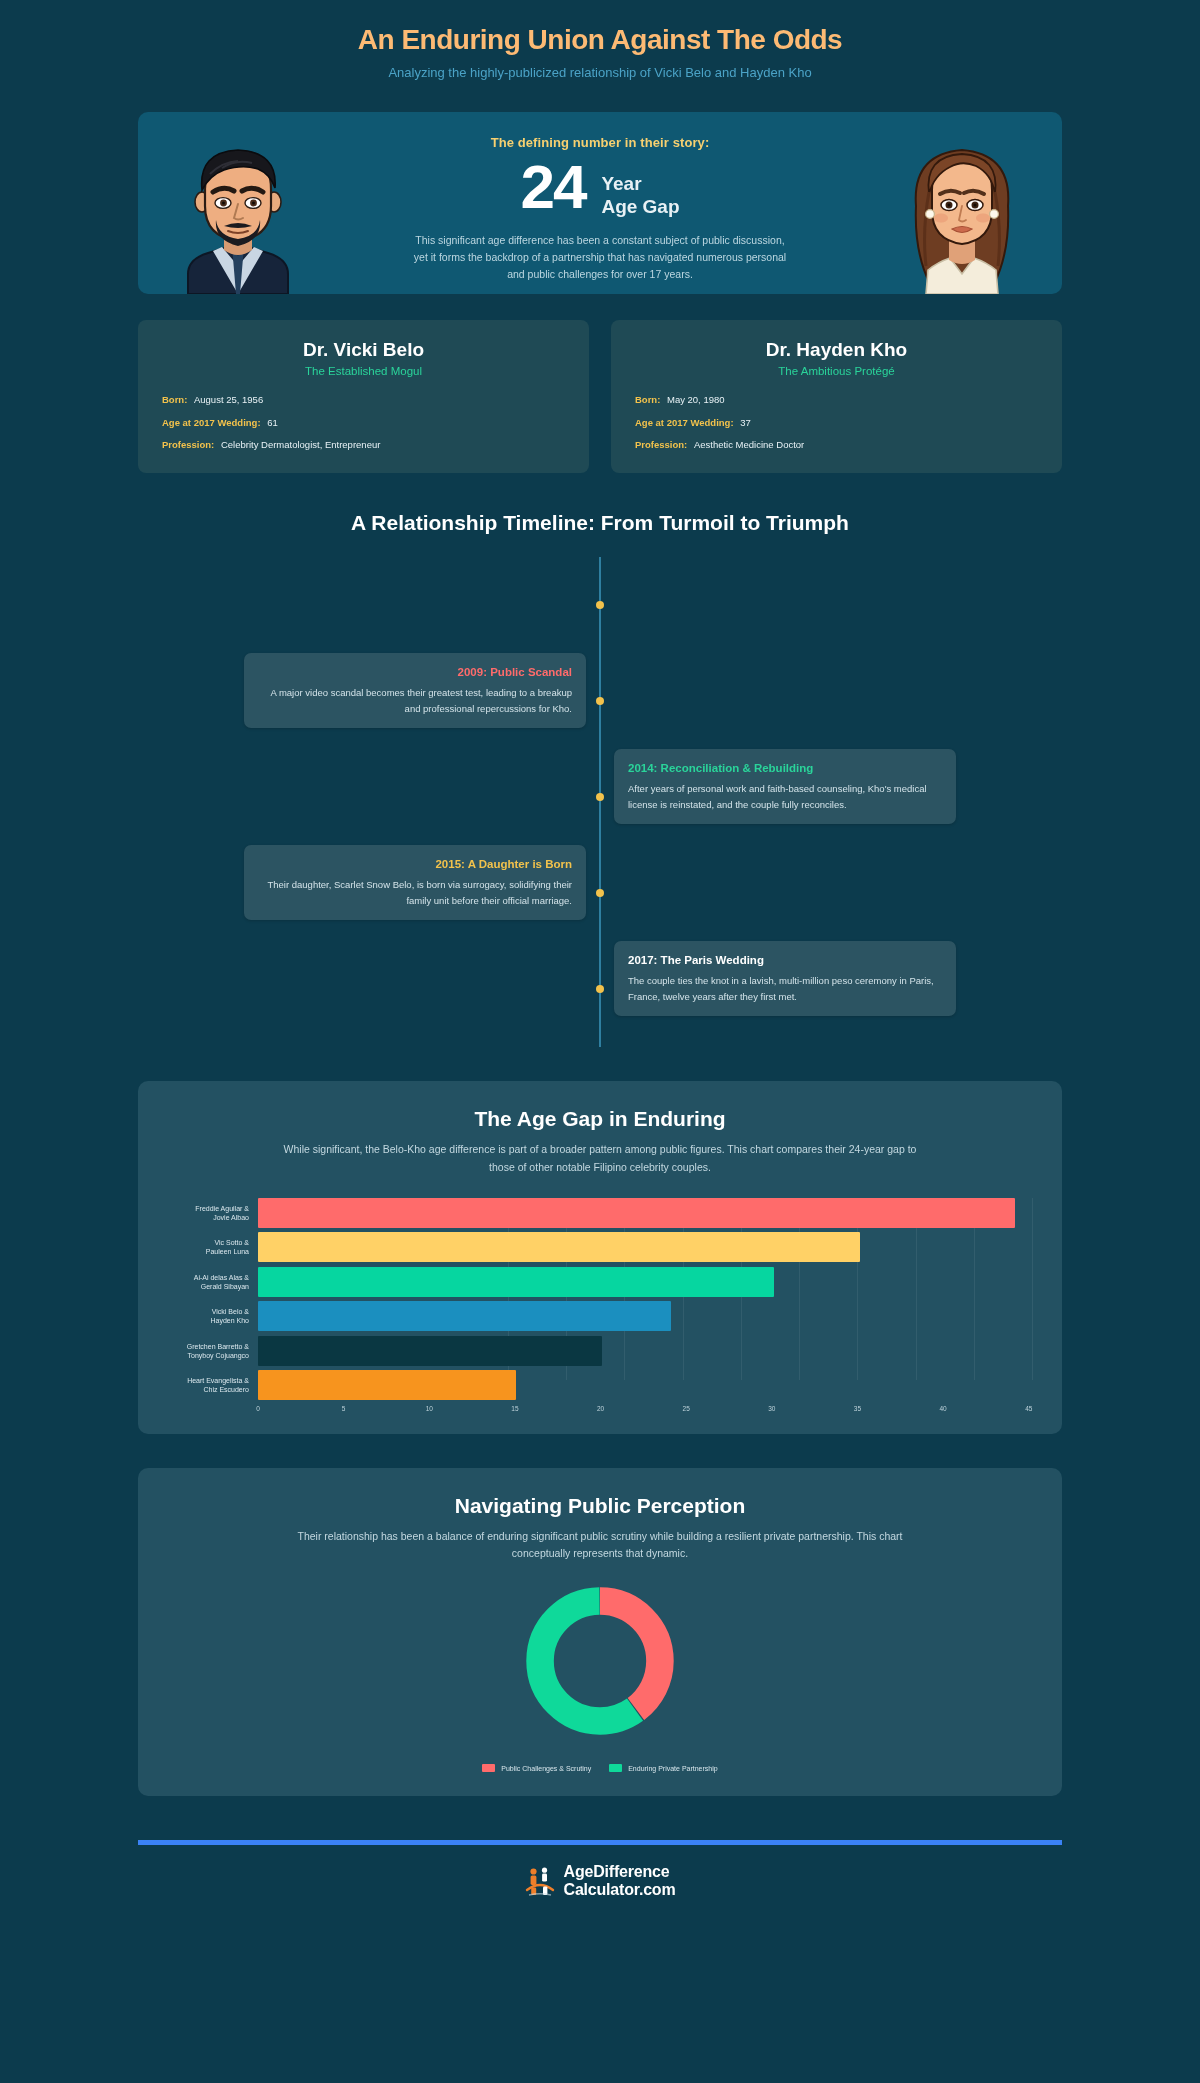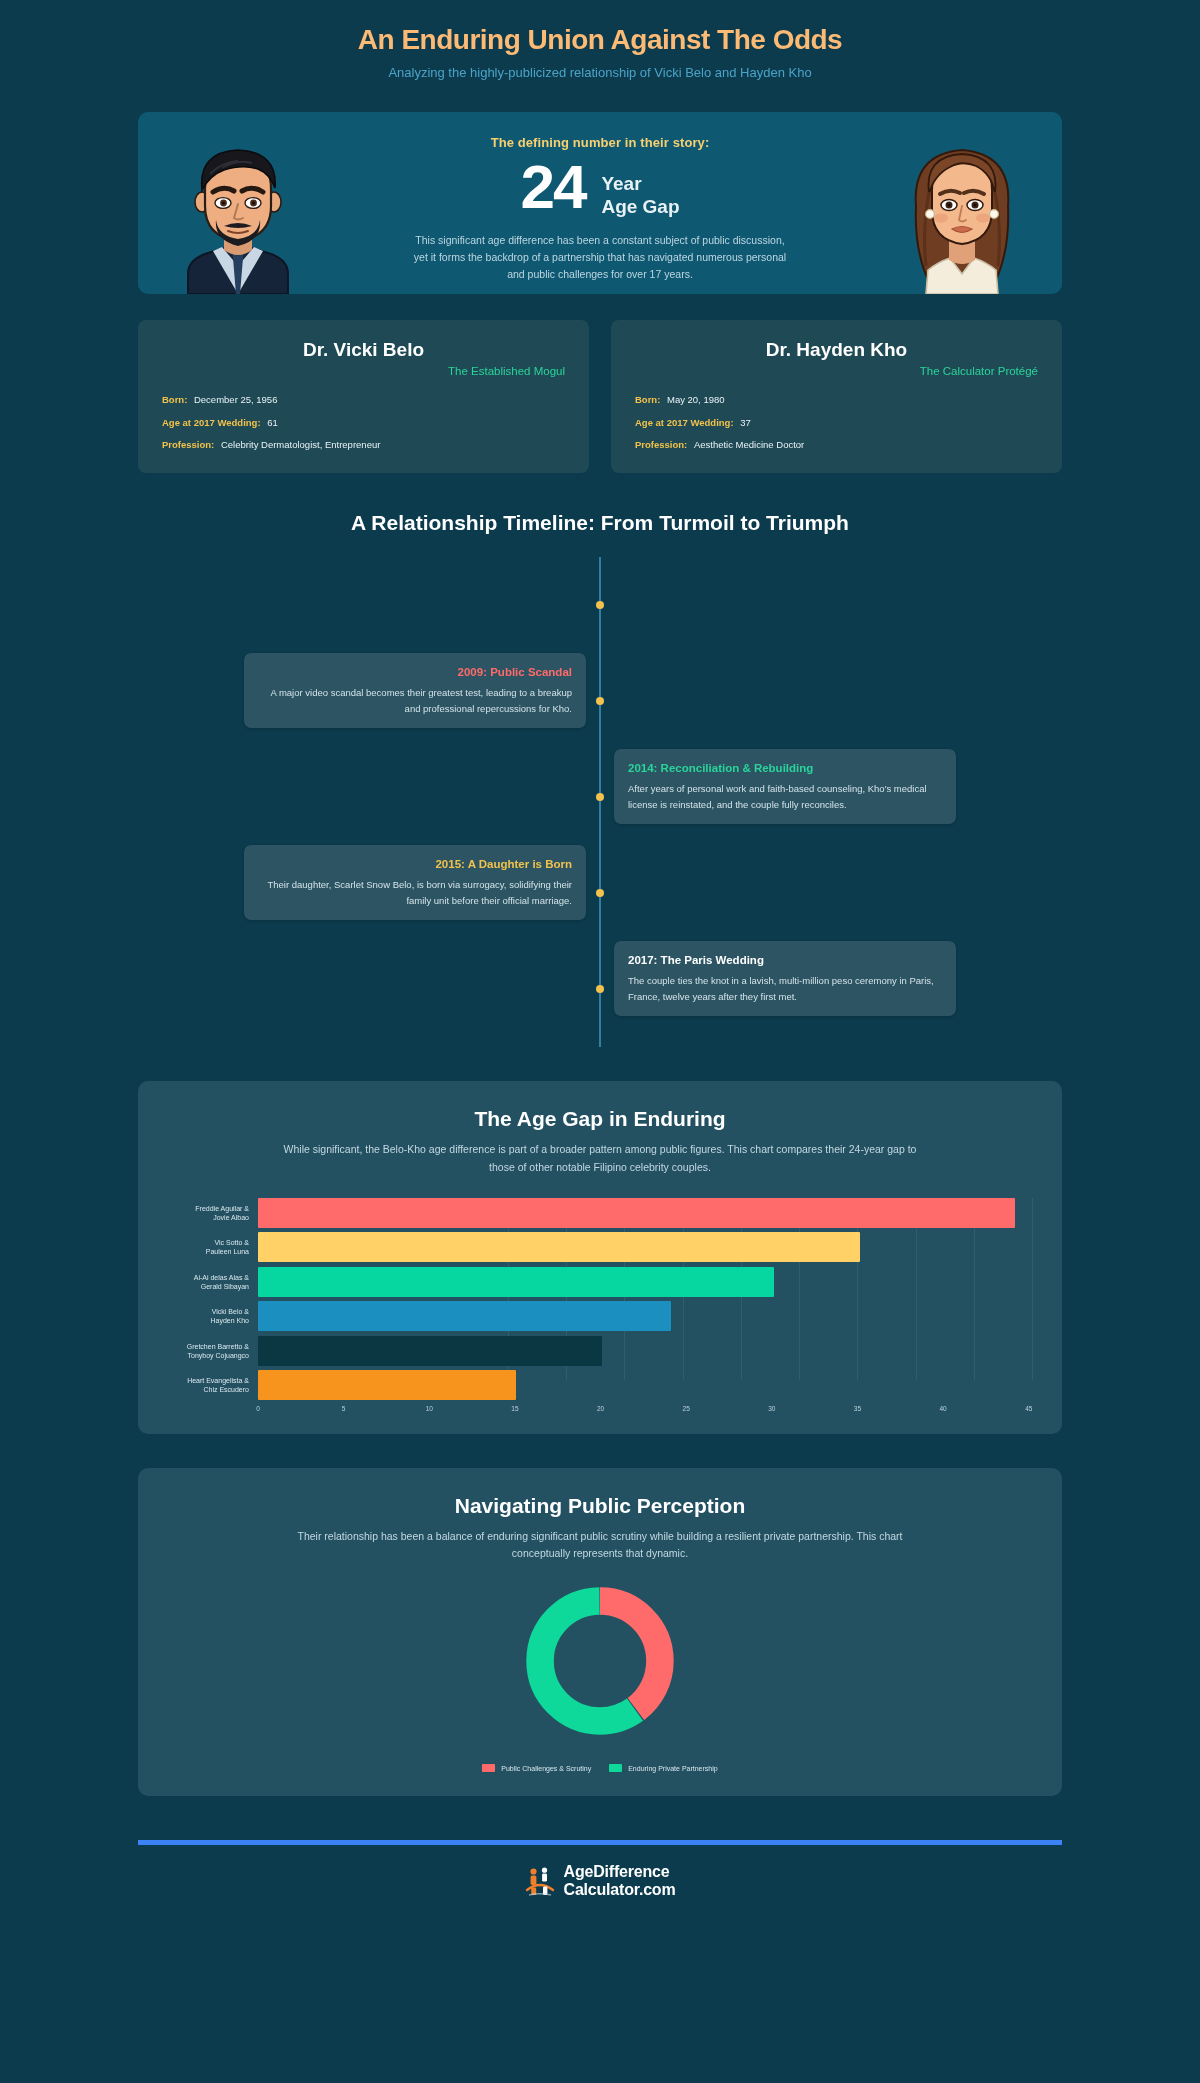--- a/index.html
+++ b/index.html
@@ -58,21 +58,21 @@
 
   
   .profiles { display:flex; gap:22px; margin-top:26px; }
   .profile-card {
     flex:1; background:#1f4a55; border-radius:8px; padding:19px 24px 22px;
   }
   .profile-name {
     text-align:center; font-size:19px; font-weight:bold; color:#ffffff;
   }
   .profile-role {
-    text-align:right; font-size:11.5px; color:#2ad49a; margin-top:4px;
+    text-align:center; font-size:11.5px; color:#2ad49a; margin-top:4px;
   }
   .profile-rows { margin-top:17px; }
   .profile-row {
     font-size:9.5px; color:#e4eef2; margin-bottom:10px; line-height:1.3;
   }
   .profile-row:last-child { margin-bottom:0; }
   .profile-label { color:#f2c24c; font-weight:bold; }
   .profile-value { color:#e8f2f6; margin-left:4px; }
 
   
@@ -272,36 +272,36 @@
   </div>
 
   <div class="profiles">
 
     <div class="profile-card">
       <div class="profile-name">Dr. Vicki Belo</div>
       <div class="profile-role">The Established Mogul</div>
       <div class="profile-rows">
         <div class="profile-row">
           <span class="profile-label">Born:</span>
-          <span class="profile-value">December 25, 1956</span>
+          <span class="profile-value">August 25, 1956</span>
         </div>
         <div class="profile-row">
           <span class="profile-label">Age at 2017 Wedding:</span>
           <span class="profile-value">61</span>
         </div>
         <div class="profile-row">
           <span class="profile-label">Profession:</span>
           <span class="profile-value">Celebrity Dermatologist, Entrepreneur</span>
         </div>
       </div>
     </div>
 
     <div class="profile-card">
       <div class="profile-name">Dr. Hayden Kho</div>
-      <div class="profile-role">The Calculator Protégé</div>
+      <div class="profile-role">The Ambitious Protégé</div>
       <div class="profile-rows">
         <div class="profile-row">
           <span class="profile-label">Born:</span>
           <span class="profile-value">May 20, 1980</span>
         </div>
         <div class="profile-row">
           <span class="profile-label">Age at 2017 Wedding:</span>
           <span class="profile-value">37</span>
         </div>
         <div class="profile-row">

